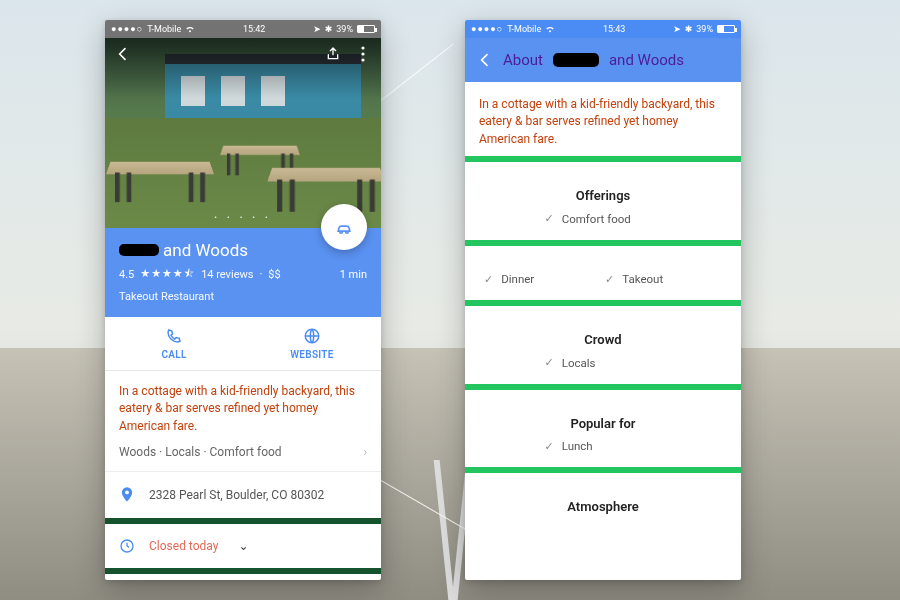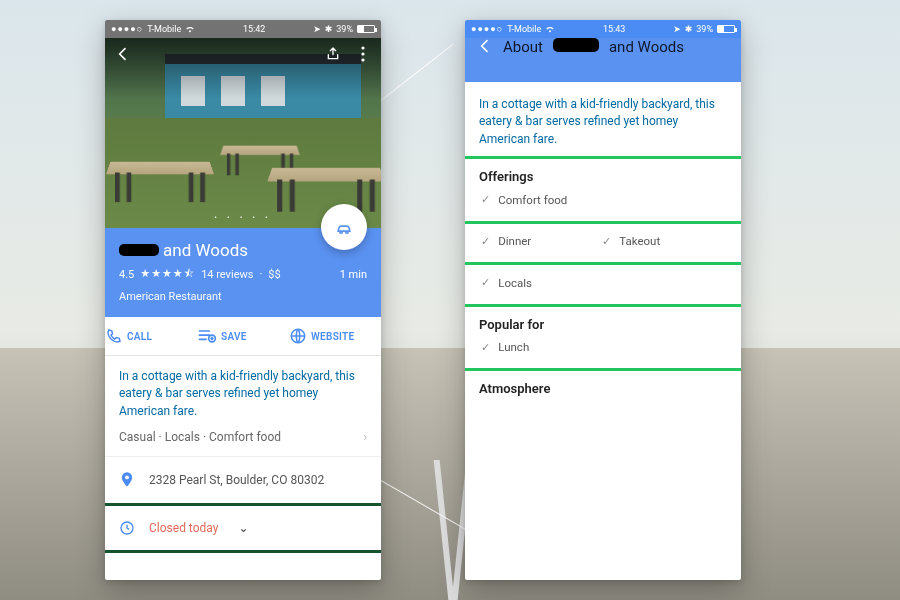--- a/index.html
+++ b/index.html
@@ -77,39 +77,39 @@
   .bluecard .title{font-size:17px;font-weight:400;display:flex;align-items:center;gap:4px;}
   .redact{display:inline-block;background:#000;border-radius:5px;height:12px;width:40px;vertical-align:middle;}
   .bluecard .meta{font-size:11px;margin-top:5px;display:flex;align-items:center;gap:6px;opacity:.95;}
   .stars{color:#fff;letter-spacing:1px;font-size:11px;}
   .bluecard .row2{display:flex;justify-content:space-between;align-items:baseline;}
   .bluecard .cat{font-size:11px;margin-top:6px;opacity:.95;}
   .fab{position:absolute;right:14px;top:-24px;width:46px;height:46px;border-radius:50%;background:#fff;display:flex;align-items:center;justify-content:center;box-shadow:0 3px 8px rgba(0,0,0,.25);color:#5a92f2;}
 
   
   .actions{display:flex;background:#fff;border-bottom:1px solid #e5e5e5;}
-  .actions .act{flex:1;display:flex;flex-direction:row;align-items:center;gap:4px;padding:10px 0;color:#4a8cf4;font-size:10px;font-weight:600;letter-spacing:.3px;}
+  .actions .act{flex:1;display:flex;flex-direction:column;align-items:center;gap:4px;padding:10px 0;color:#4a8cf4;font-size:10px;font-weight:600;letter-spacing:.3px;}
   .actions .act .ic{font-size:16px;}
 
   
   .section{background:#fff;padding:12px 14px;border-bottom:1px solid #eee;}
-  .desc{font-size:12px;color:#0369a1;line-height:1.45;}
+  .desc{font-size:12px;color:#c2410c;line-height:1.45;}
   .tagsrow{display:flex;justify-content:space-between;align-items:center;margin-top:10px;color:#666;font-size:12px;}
-  .inforow{display:flex;align-items:center;gap:14px;padding:14px;border-bottom:3px solid #14532d;background:#fff;font-size:12px;color:#555;}
+  .inforow{display:flex;align-items:center;gap:14px;padding:14px;border-bottom:6px solid #14532d;background:#fff;font-size:12px;color:#555;}
   .inforow .pin{color:#4a8cf4;}
   .inforow.closed .lbl{color:#e26a5a;}
   .chev{color:#bbb;margin-left:auto;}
 
   
-  .header{height:44px;background:#5a92f2;color:#0f172a;display:flex;align-items:flex-start;gap:10px;padding:0 12px;font-size:15px;}
+  .header{height:44px;background:#5a92f2;color:#4c1d95;display:flex;align-items:center;gap:10px;padding:0 12px;font-size:15px;}
   .header .redact{height:14px;width:46px;}
 
   .about-body{background:#fff;}
   .about-body .desc{padding:14px 14px 8px;}
-  .attr-group{border-top:3px solid #22c55e;padding:10px 14px 6px;}
+  .attr-group{border-top:6px solid #22c55e;padding:26px 14px 6px;text-align:center;}
   .attr-group h4{font-size:13px;font-weight:600;color:#222;margin-bottom:8px;}
   .chk{font-size:11.5px;color:#555;display:inline-flex;align-items:center;gap:8px;margin:0 0 8px 2px;min-width:48%;}
   .chk::before{content:"✓";color:#888;font-size:11px;}
   .chk.hl{background:#e6a7bf;border-radius:14px;padding:4px 16px 4px 10px;}
 
   svg{display:block}
 </style>
 </head>
 <body>
 
@@ -197,57 +197,47 @@
     <div class="row2">
       <div class="meta">
         <span>4.5</span>
         <span class="stars">★★★★⯪</span>
         <span>14 reviews</span>
         <span>·</span>
         <span>$$</span>
       </div>
       <div style="font-size:11px;">1 min</div>
     </div>
-    <div class="cat">American Restaurant</div>
+    <div class="cat">Takeout Restaurant</div>
   </div>
 
   <div class="actions">
     <div class="act">
       <span class="ic">
         <svg width="18" height="18" viewBox="0 0 24 24">
             <path d="M5 4l4 1 1 4-2 2a12 12 0 005 5l2-2 4 1 1 4-3 1c-7 0-13-6-13-13z" fill="none" stroke="#4a8cf4" stroke-width="2"></path>
           </svg>
       </span>
       <span>CALL</span>
     </div>
     <div class="act">
       <span class="ic">
-        <svg width="20" height="18" viewBox="0 0 24 20">
-            <path d="M3 4h12M3 9h12M3 14h8" stroke="#4a8cf4" stroke-width="2" stroke-linecap="round"></path>
-            <circle cx="18" cy="13" r="4" fill="none" stroke="#4a8cf4" stroke-width="2"></circle>
-            <path d="M18 11v4M16 13h4" stroke="#4a8cf4" stroke-width="2"></path>
-          </svg>
-      </span>
-      <span>SAVE</span>
-    </div>
-    <div class="act">
-      <span class="ic">
         <svg width="18" height="18" viewBox="0 0 24 24">
             <circle cx="12" cy="12" r="9" fill="none" stroke="#4a8cf4" stroke-width="2"></circle>
             <path d="M3 12h18M12 3c3 3 3 15 0 18M12 3c-3 3-3 15 0 18" fill="none" stroke="#4a8cf4" stroke-width="2"></path>
           </svg>
       </span>
       <span>WEBSITE</span>
     </div>
   </div>
 
   <div class="section">
     <div class="desc">In a cottage with a kid-friendly backyard, this eatery &amp; bar serves refined yet homey American fare.</div>
     <div class="tagsrow">
-      <span>Casual · Locals · Comfort food</span>
+      <span>Woods · Locals · Comfort food</span>
       <span class="chev">›</span>
     </div>
   </div>
 
   <div class="inforow">
     <span class="pin">
       <svg width="16" height="18" viewBox="0 0 24 28">
           <path d="M12 2a8 8 0 00-8 8c0 6 8 14 8 14s8-8 8-14a8 8 0 00-8-8z" fill="#4a8cf4"></path>
           <circle cx="12" cy="10" r="3" fill="#fff"></circle>
         </svg>
@@ -305,20 +295,21 @@
     <div class="desc">In a cottage with a kid-friendly backyard, this eatery &amp; bar serves refined yet homey American fare.</div>
     <div id="attr-container">
         <div class="attr-group">
           <h4>Offerings</h4>
           <div><span class="chk">Comfort food</span></div>
         </div>
         <div class="attr-group">
           <div><span class="chk">Dinner</span><span class="chk">Takeout</span></div>
         </div>
         <div class="attr-group">
+          <h4>Crowd</h4>
           <div><span class="chk">Locals</span></div>
         </div>
         <div class="attr-group">
           <h4>Popular for</h4>
           <div><span class="chk">Lunch</span></div>
         </div>
         <div class="attr-group">
           <h4>Atmosphere</h4>
         </div>
       </div>

